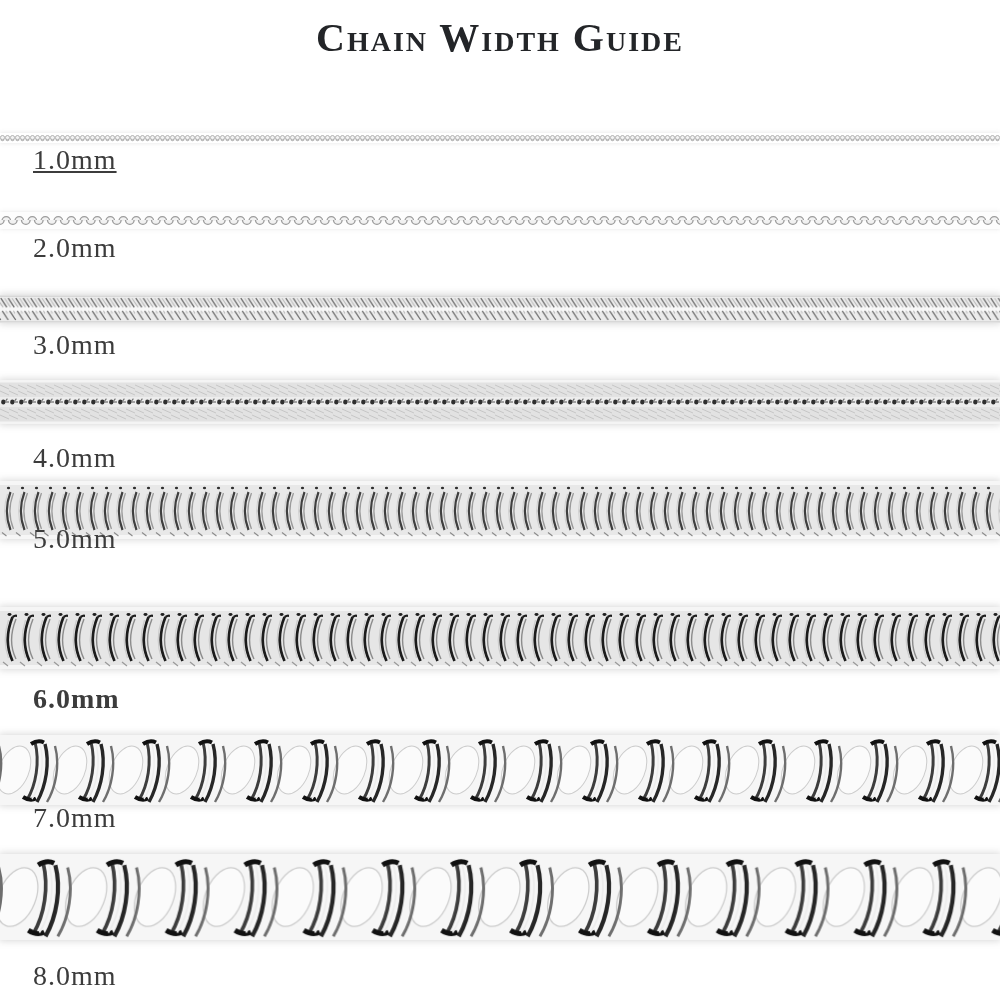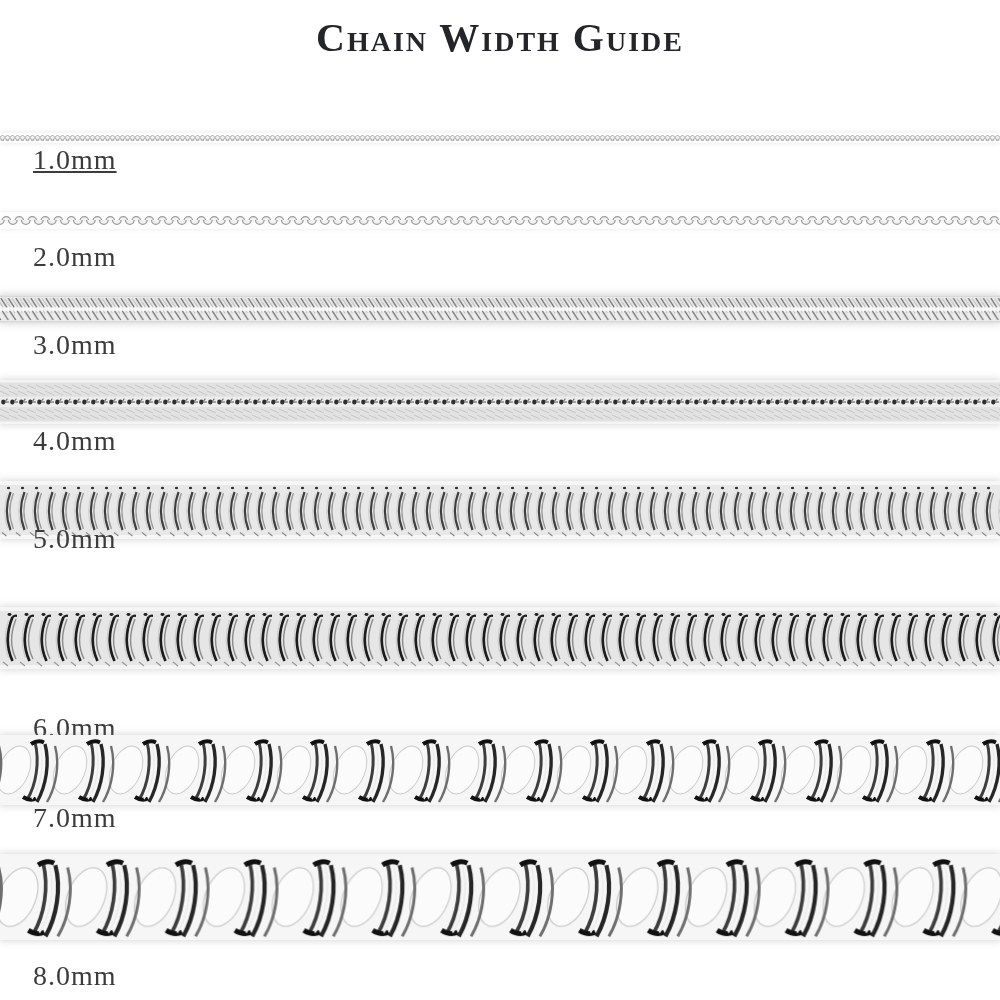--- a/index.html
+++ b/index.html
@@ -29,25 +29,25 @@
   }
   .c1{top:133px;height:10px;}
   .c2{top:212px;height:17px;}
   .c3{top:295px;height:28px;}
   .c4{top:380px;height:44px;}
   .c5{top:481px;height:58px;}
   .c6{top:607px;height:62px;}
   .c7{top:735px;height:70px;}
   .c8{top:854px;height:86px;}
   .l1{top:146px;text-decoration:underline;}
-  .l2{top:243px;}
+  .l2{top:234px;}
   .l3{top:331px;font-family:Liberation Serif, serif;}
-  .l4{top:427px;}
+  .l4{top:444px;}
   .l5{top:525px;}
-  .l6{top:714px;}
+  .l6{top:685px;font-weight:bold;}
   .l7{top:804px;}
   .l8{top:942px;margin-top:20px;}
   .defs-holder{position:absolute;width:0;height:0;overflow:hidden;}
 </style>
 </head>
 <body>
 
 <div class="page">
 
   <svg class="defs-holder" aria-hidden="true">

